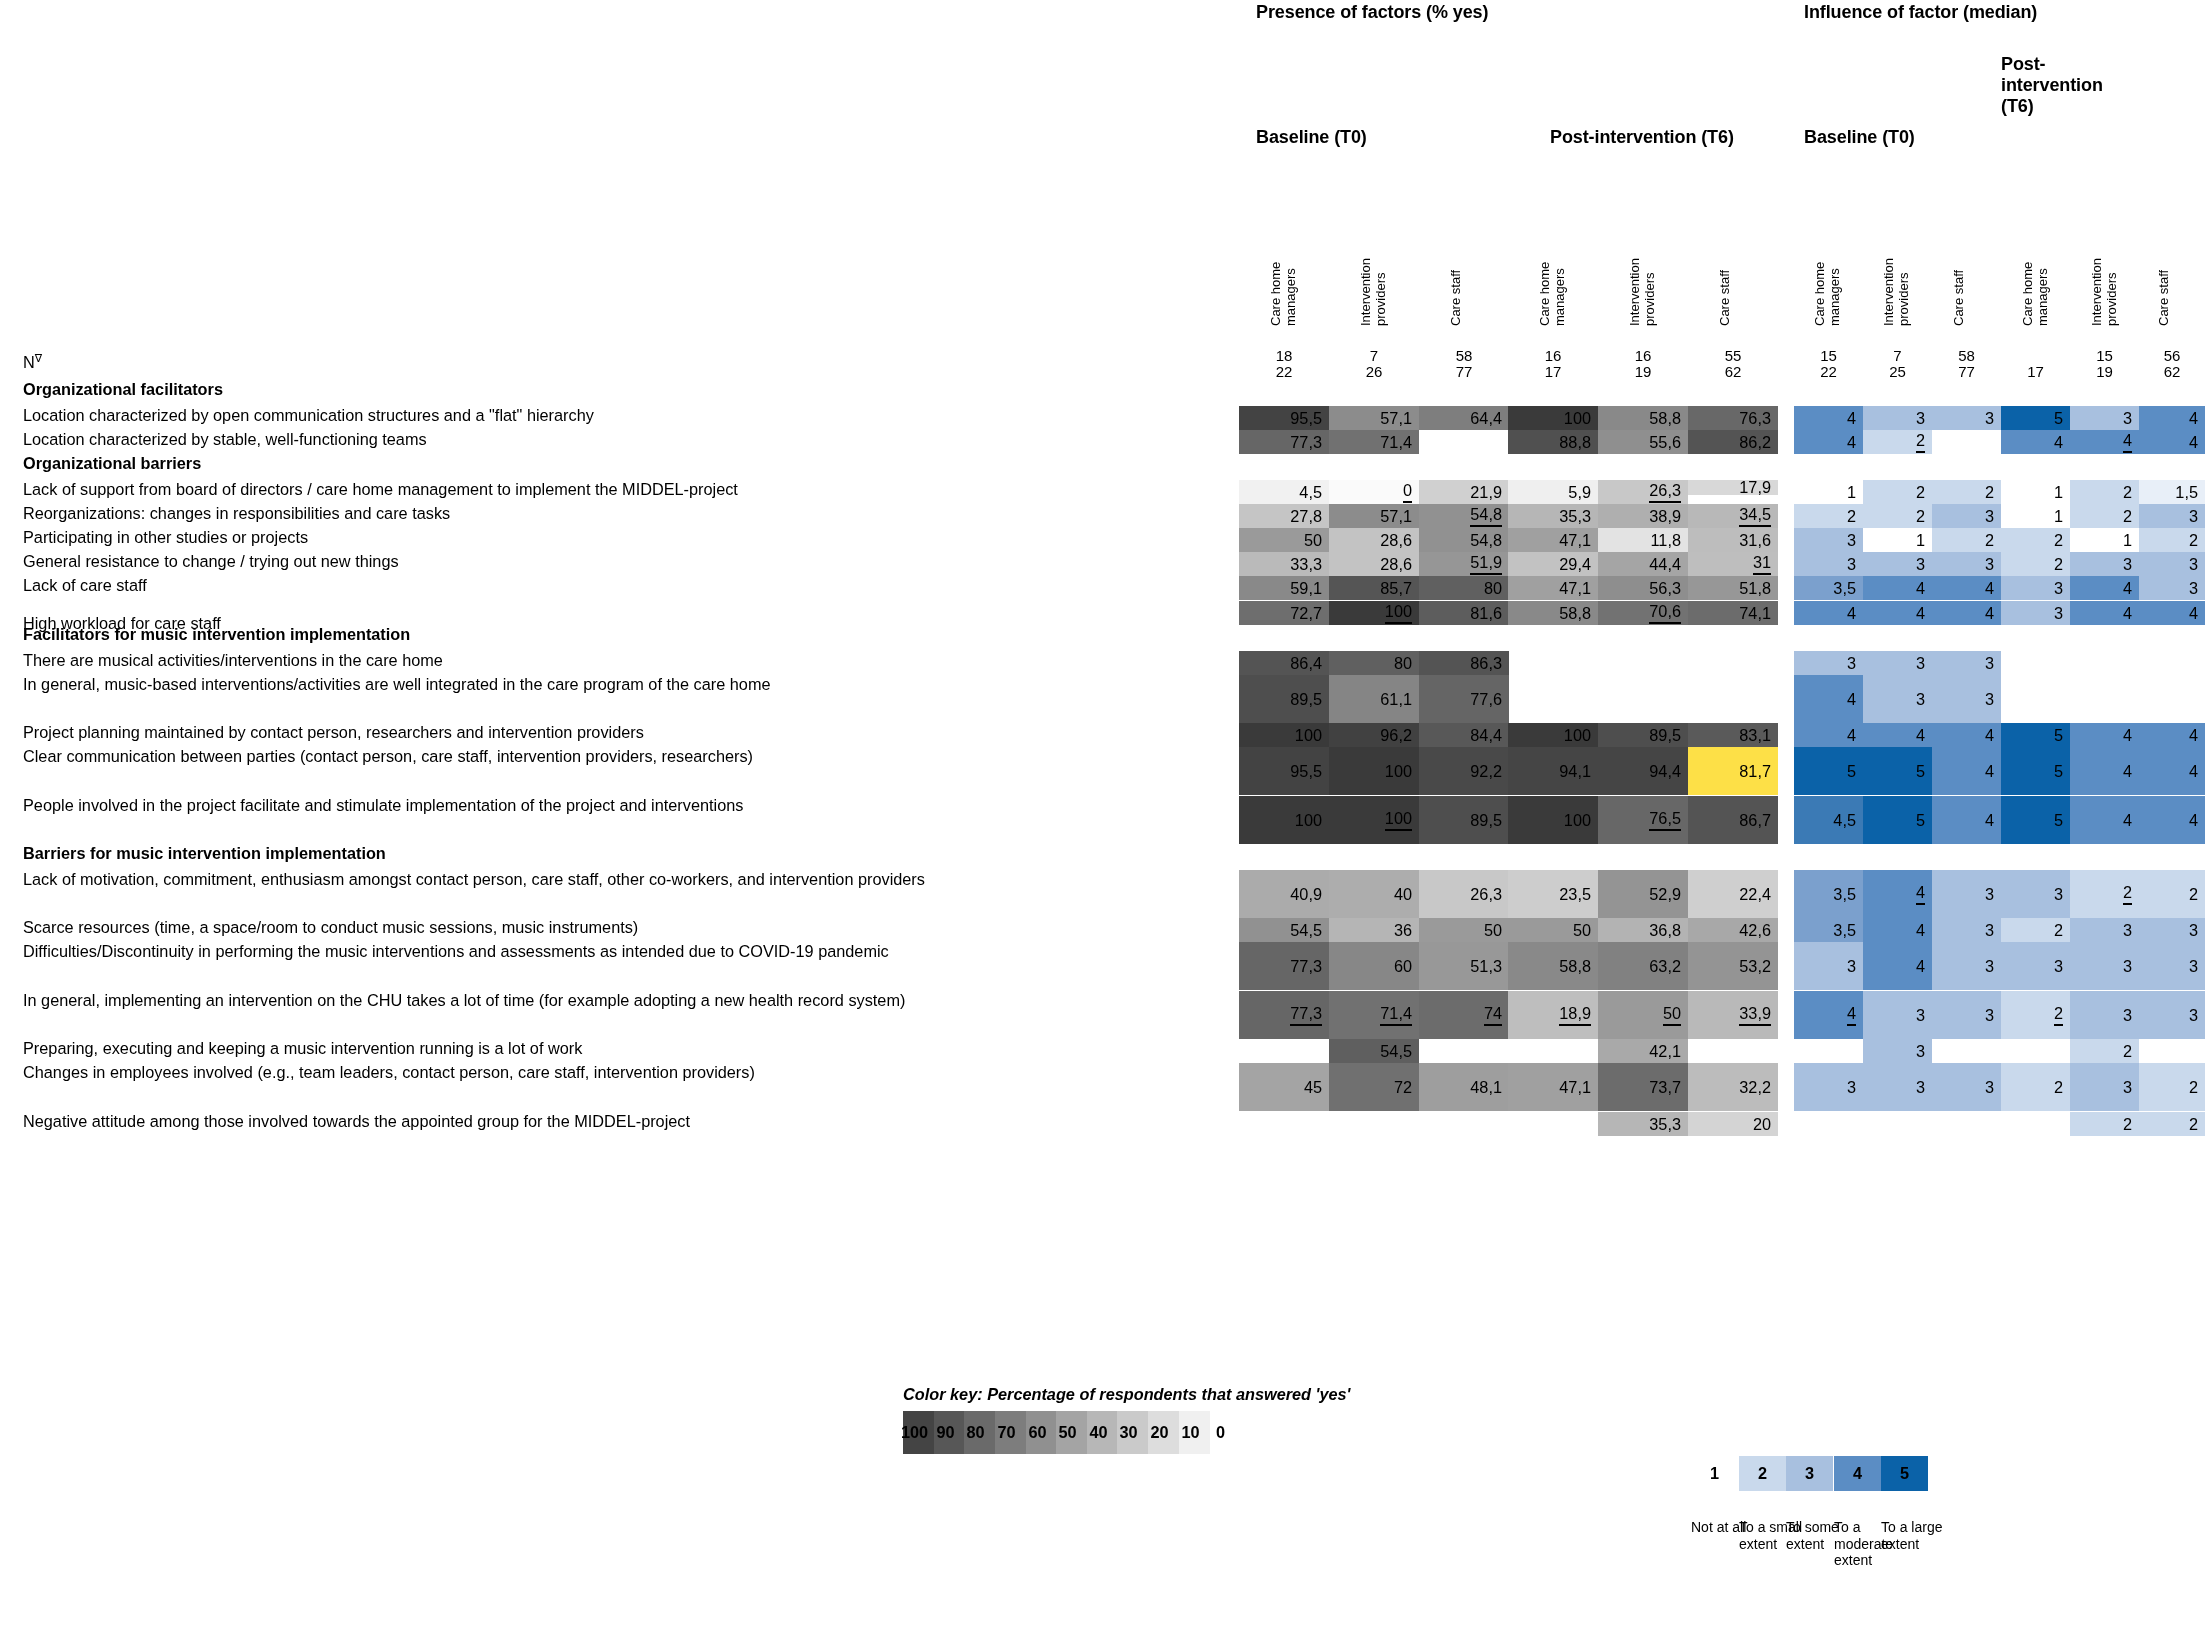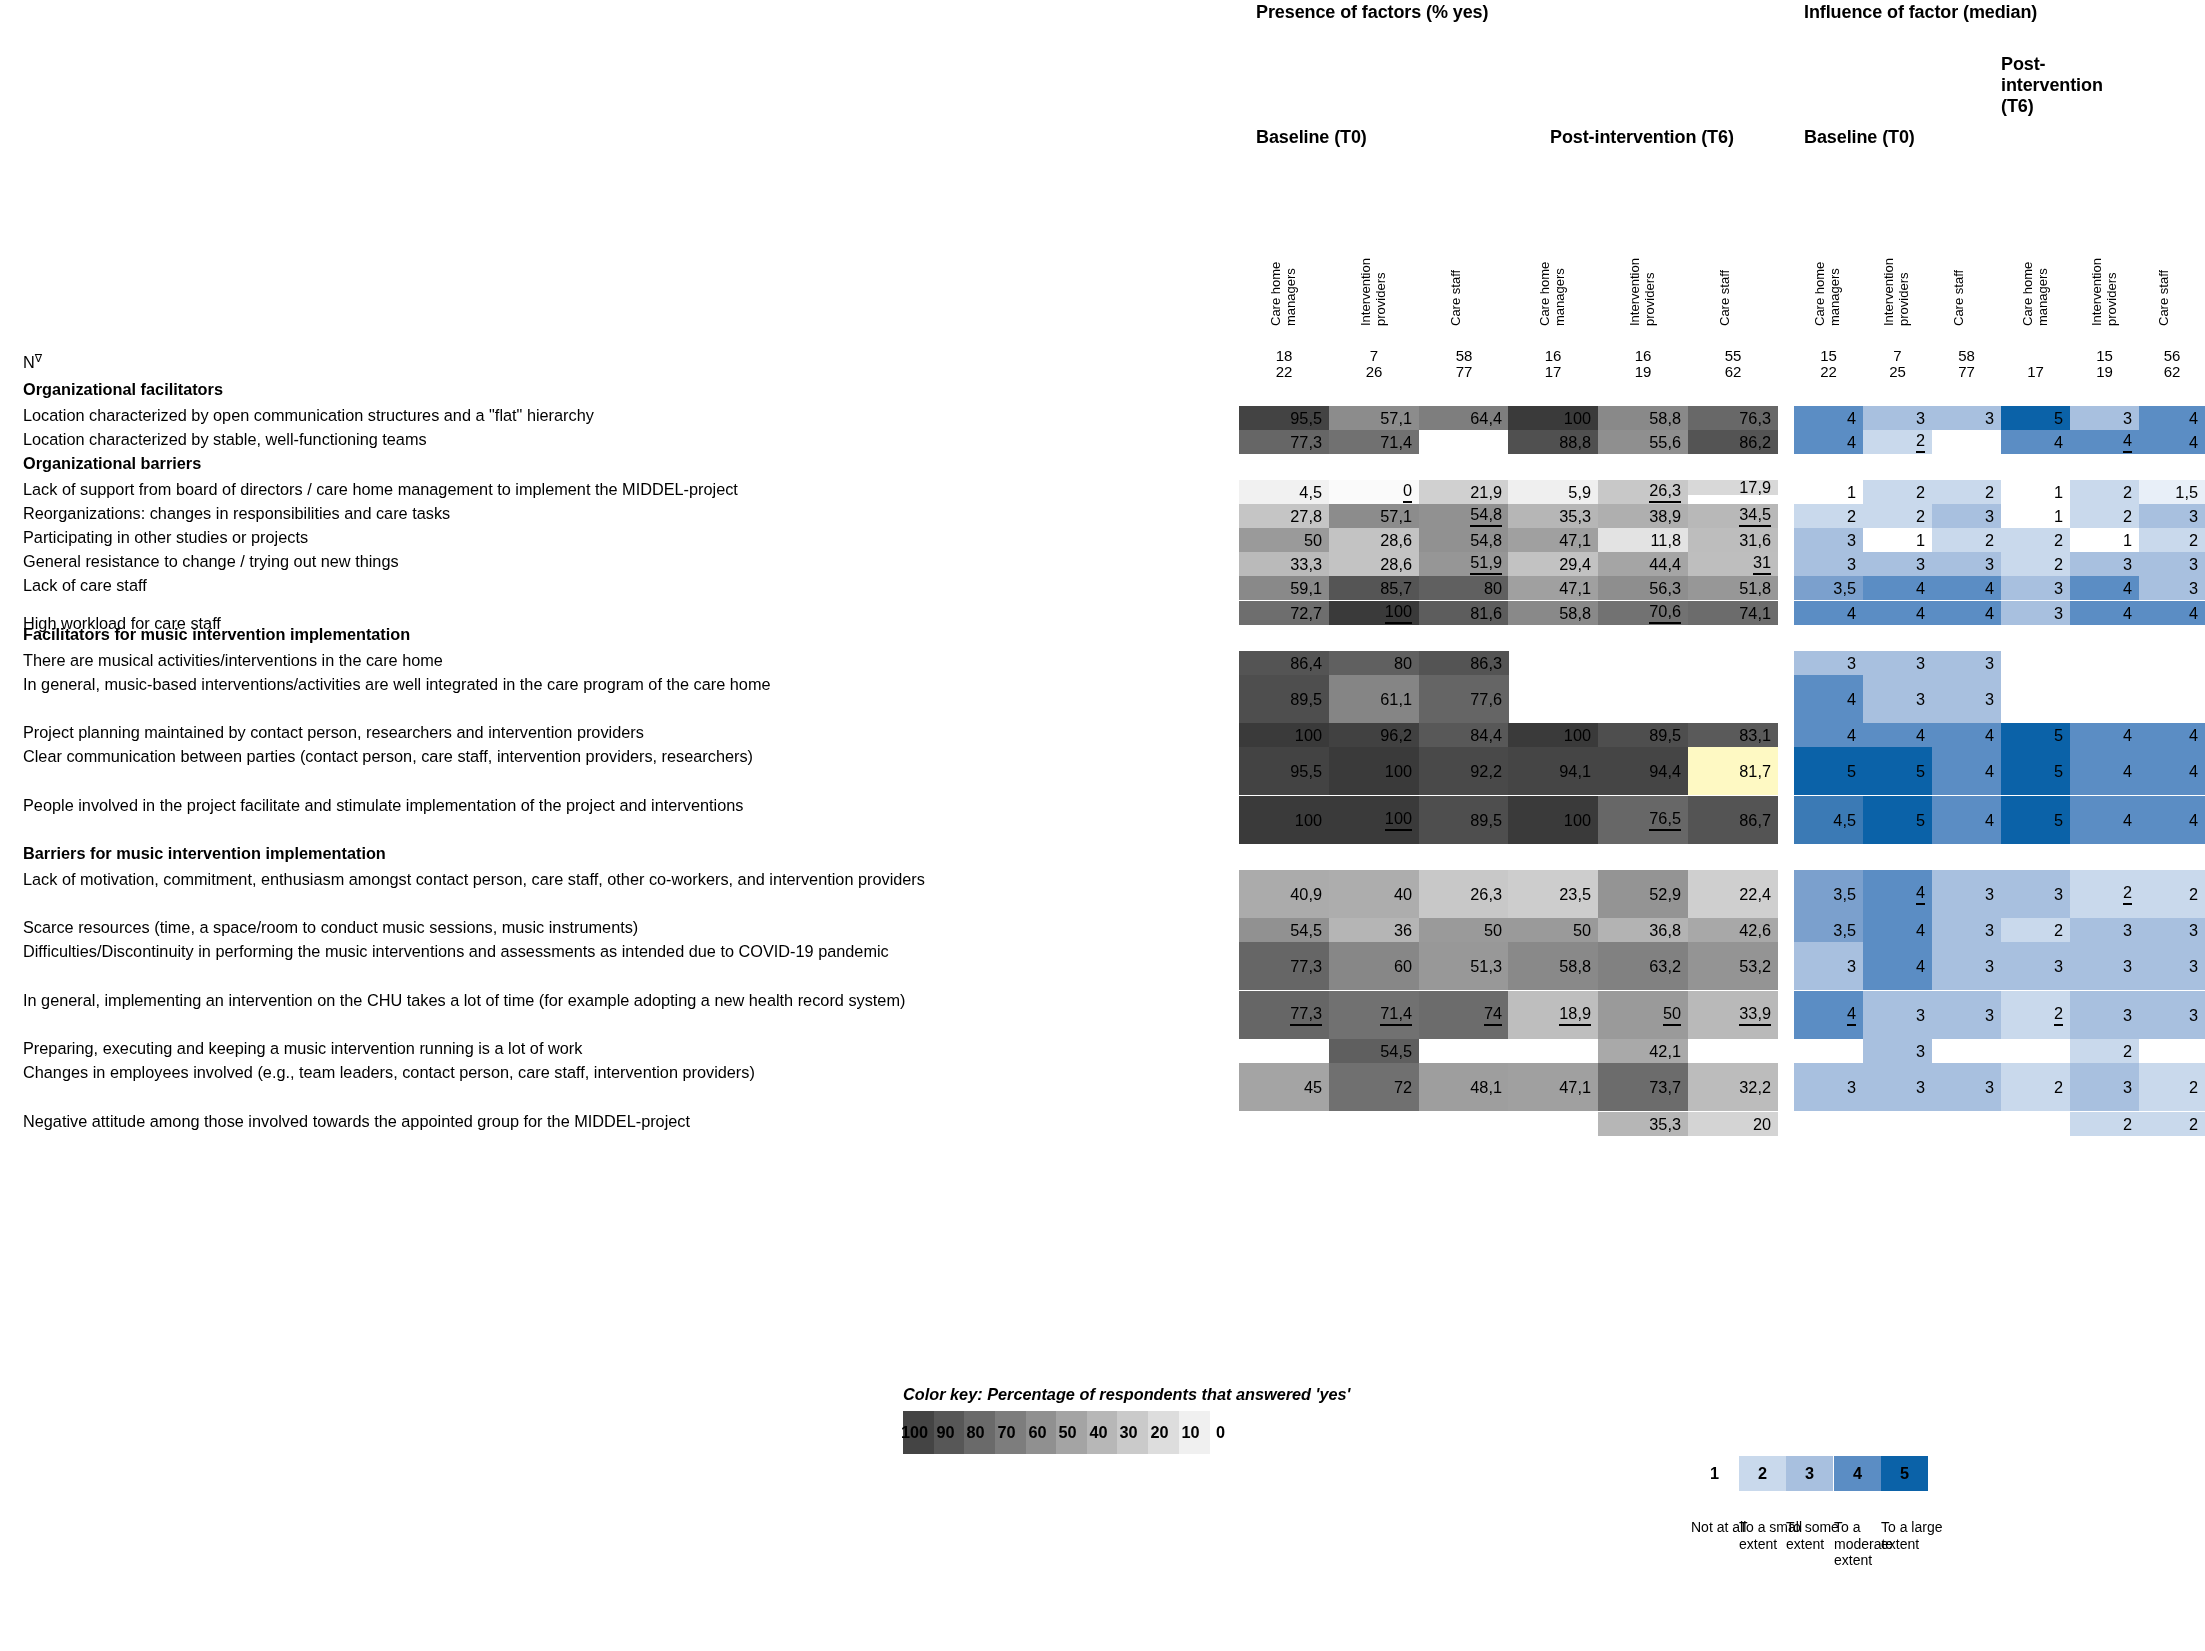--- a/index.html
+++ b/index.html
@@ -507,21 +507,21 @@
       </div>
       <div class="cell" style="left: 1419px; top: 747px; width: 90px; height: 48px; background: rgb(73, 73, 73);">
         <span>92,2</span>
       </div>
       <div class="cell" style="left: 1508px; top: 747px; width: 90px; height: 48px; background: rgb(69, 69, 69);">
         <span>94,1</span>
       </div>
       <div class="cell" style="left: 1598px; top: 747px; width: 90px; height: 48px; background: rgb(69, 69, 69);">
         <span>94,4</span>
       </div>
-      <div class="cell" style="left: 1688px; top: 747px; width: 90px; height: 48px; background: #fef9c3;">
+      <div class="cell" style="left: 1688px; top: 747px; width: 90px; height: 48px; background: #fde047;">
         <span>81,7</span>
       </div>
       <div class="cell" style="left: 1794px; top: 747px; width: 69px; height: 48px; background: rgb(11, 98, 168);">
         <span>5</span>
       </div>
       <div class="cell" style="left: 1863px; top: 747px; width: 69px; height: 48px; background: rgb(11, 98, 168);">
         <span>5</span>
       </div>
       <div class="cell" style="left: 1932px; top: 747px; width: 69px; height: 48px; background: rgb(91, 141, 196);">
         <span>4</span>

